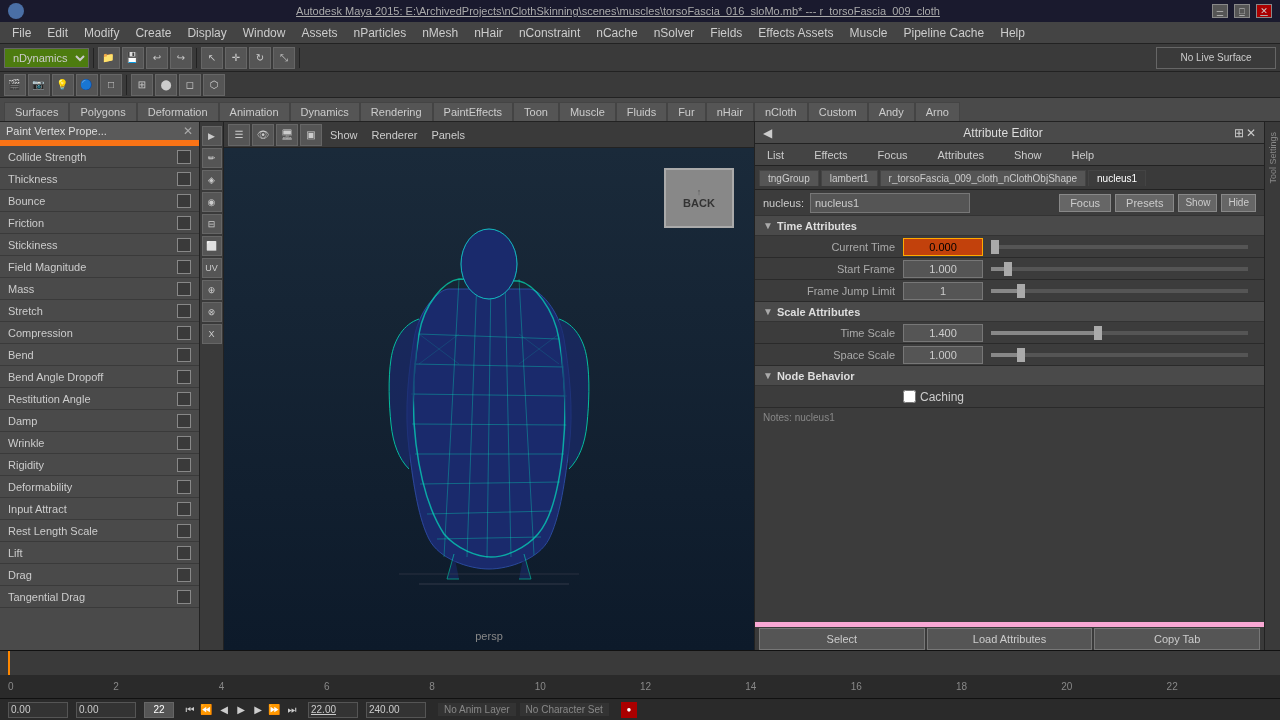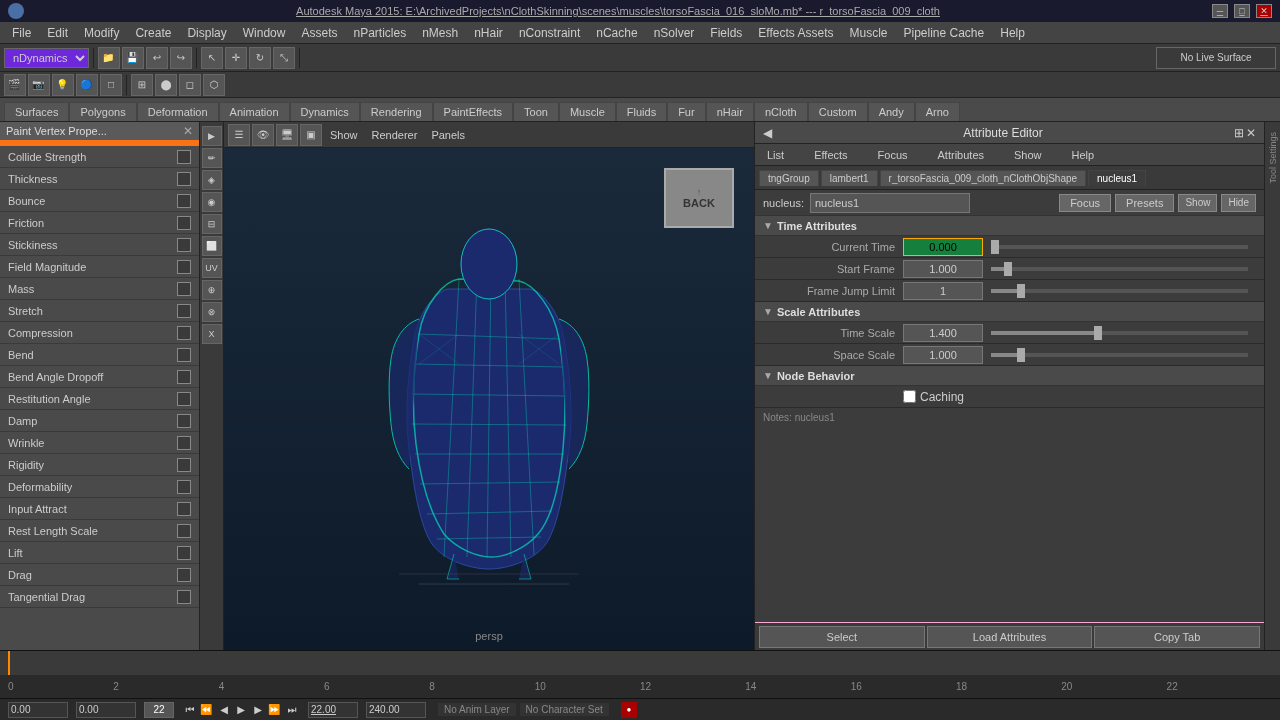--- a/index.html
+++ b/index.html
@@ -21,21 +21,21 @@
     }
     .menu-item { padding: 2px 8px; cursor: pointer; color: #ccc; font-size: 12px; }
 
     
     #toolbar1 {
       height: 28px; background: #3a3a3a; display: flex; align-items: center;
       border-bottom: 1px solid #222; padding: 0 4px; gap: 2px;
     }
     .toolbar-btn { width: 22px; height: 22px; background: #555; border: 1px solid #666; display: flex; align-items: center; justify-content: center; cursor: pointer; font-size: 10px; color: #ccc; }
     .toolbar-separator { width: 1px; height: 20px; background: #222; margin: 0 2px; }
-    .toolbar-dropdown { height: 20px; background: #6d28d9; border: 1px solid #666; color: #ccc; font-size: 11px; padding: 0 4px; }
+    .toolbar-dropdown { height: 20px; background: #4d7c0f; border: 1px solid #666; color: #ccc; font-size: 11px; padding: 0 4px; }
 
     
     #toolbar2 {
       height: 26px; background: #3a3a3a; display: flex; align-items: center;
       border-bottom: 1px solid #222; padding: 0 4px; gap: 2px;
     }
 
     
     #tabbar {
       height: 24px; background: #4a4a4a; display: flex; align-items: flex-end;
@@ -163,21 +163,21 @@
     }
     .attr-slider {
       flex: 1; height: 4px; background: #555; margin: 0 8px; position: relative;
     }
     .attr-slider-fill { height: 100%; background: #888; }
     .attr-slider-thumb { width: 8px; height: 14px; background: #aaa; position: absolute; top: -5px; cursor: pointer; }
 
     
     #attr-bottom {
       height: 28px; background: #3a3a3a; display: flex; align-items: center;
-      border-top: 1px solid #f9a8d4; gap: 2px; padding: 2px 4px;
+      border-top: 5px solid #f9a8d4; gap: 2px; padding: 2px 4px;
     }
     .attr-bottom-btn {
       flex: 1; height: 22px; background: #555; border: 1px solid #777;
       color: #ccc; font-size: 11px; cursor: pointer; display: flex; align-items: center; justify-content: center;
     }
 
     
     #right-sidebar {
       width: 16px; background: #3a3a3a; border-left: 1px solid #222;
       display: flex; flex-direction: column; align-items: center; padding: 2px 0;
@@ -527,21 +527,21 @@
 
     <div id="attr-content">
 
       <div class="attr-section-header">
         <span class="section-triangle">▼</span>
         <span class="section-title">Time Attributes</span>
       </div>
 
       <div class="attr-row">
         <span class="attr-name">Current Time</span>
-        <input type="text" class="attr-value-input" value="0.000" style="background: #15803d; color: rgb(0, 0, 0);">
+        <input type="text" class="attr-value-input" value="0.000" style="background: #c2410c; color: rgb(0, 0, 0);">
         <div class="attr-slider">
           <div class="attr-slider-fill" style="width:0%;"></div>
           <div class="attr-slider-thumb" style="left:0%;"></div>
         </div>
       </div>
 
       <div class="attr-row">
         <span class="attr-name">Start Frame</span>
         <div class="attr-value-plain">1.000</div>
         <div class="attr-slider">

